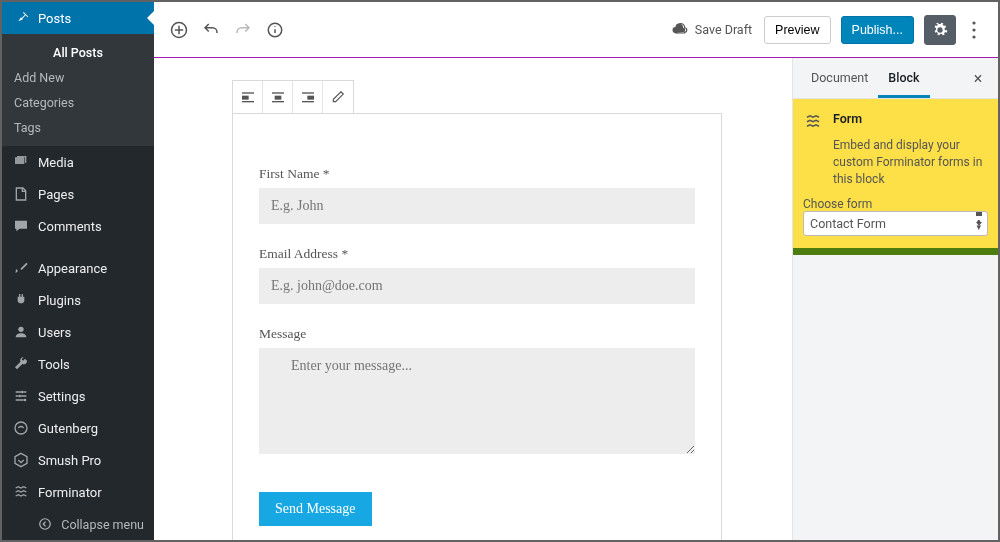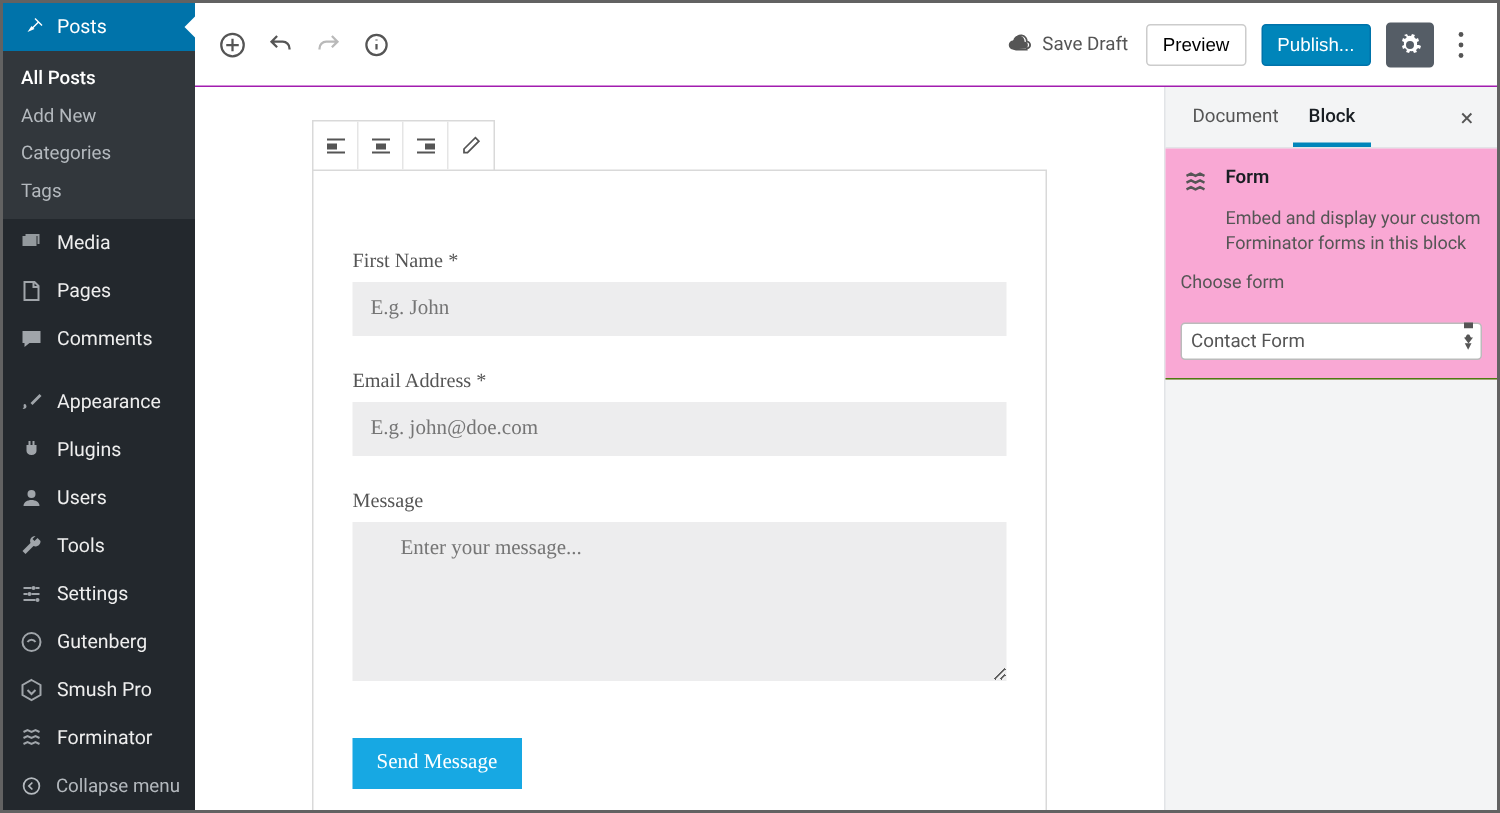--- a/index.html
+++ b/index.html
@@ -1,29 +1,29 @@
 <!DOCTYPE html>
 <html><head>
 <meta charset="utf-8">
 <style>
   * { box-sizing: border-box; margin: 0; padding: 0; }
   body { font-family: -apple-system, BlinkMacSystemFont, "Segoe UI", Roboto, sans-serif; font-size: 13px; color: #333; background: #fff; width: 1000px; height: 542px; overflow: hidden; border: 2px solid #626262; }
   
   .layout { display: flex; height: 100%; }
   
   
-  .sidebar { width: 128px; background: #23282d; color: #eee; flex-shrink: 0; font-size: 13px; overflow-y: auto; }
+  .sidebar { width: 152px; background: #23282d; color: #eee; flex-shrink: 0; font-size: 13px; overflow-y: auto; }
   .sb-item { display: flex; align-items: center; gap: 8px; padding: 7px 10px; color: #eee; cursor: pointer; position: relative; }
   .sb-item.active { background: #0073aa; color: #fff; }
   .sb-item.active::after { content: ""; position: absolute; right: -1px; top: 50%; transform: translateY(-50%); border: 8px solid transparent; border-right-color: #fff; }
   .sb-item .ic { width: 18px; height: 18px; display: flex; align-items: center; justify-content: center; color: #a0a5aa; }
   .sb-item.active .ic { color: #fff; }
   .sb-sub { background: #32373c; padding: 6px 0; }
   .sb-sub .sub-item { padding: 5px 12px; color: #b4b9be; cursor: pointer; font-size: 12.5px; }
-  .sb-sub .sub-item.active { color: #fff; font-weight: 500; }
+  .sb-sub .sub-item.active { color: #fff; font-weight: 500; text-align: center; }
   .sb-collapse { display: flex; align-items: center; gap: 8px; padding: 8px 10px; color: #b4b9be; cursor: pointer; font-size: 12.5px; justify-content: flex-end; }
   .sb-collapse .ic { width: 16px; height: 16px; display:flex; align-items:center; justify-content:center;}
   
   
   .main { flex: 1; display: flex; flex-direction: column; min-width: 0; }
   
   
   .topbar { height: 56px; border-bottom: 1px solid #a21caf; display: flex; align-items: center; padding: 0 10px; gap: 4px; }
   .topbar .tb-left { display: flex; align-items: center; gap: 2px; }
   .tb-btn { width: 30px; height: 30px; display: flex; align-items: center; justify-content: center; border-radius: 3px; cursor: pointer; color: #555; }
@@ -45,31 +45,31 @@
   
   .form-block { border: 1px solid #d9d9d9; padding: 52px 26px 40px; width: 490px; margin-top: -1px; background:#fff; }
   .field { margin-bottom: 22px; font-family: Georgia, serif; }
   .field-label { font-size: 13.5px; color: #555; margin-bottom: 6px; font-family: Georgia, serif; }
   .field-label .req { color: #555; }
   .field input, .field textarea { width: 100%; border: none; background: #ededee; padding: 10px 12px; font-size: 14px; font-family: Georgia, serif; color: #888; }
   .field textarea { height: 106px; resize: both; padding-left: 32px; }
   .submit-btn { background: #17a8e3; color: #fff; border: none; padding: 9px 16px; font-size: 14px; font-family: Georgia, serif; cursor: pointer; margin-top: 12px; }
   
   
-  .inspector { width: 222px; border-left: 1px solid #e2e4e7; background: #f3f4f5; display:flex; flex-direction:column; flex-shrink:0; }
+  .inspector { width: 206px; border-left: 1px solid #e2e4e7; background: #f3f4f5; display:flex; flex-direction:column; flex-shrink:0; }
   .insp-tabs { display:flex; align-items:center; border-bottom:1px solid #e2e4e7; padding: 0 8px; }
   .insp-tab { padding: 12px 10px 10px; font-size: 12.5px; color:#555; cursor:pointer; border-bottom: 3px solid transparent; }
   .insp-tab.active { color:#191e23; border-bottom-color:#0085ba; font-weight:500;}
   .insp-close { margin-left:auto; width:24px; height:24px; display:flex; align-items:center; justify-content:center; cursor:pointer; color:#555; font-size:16px;}
-  .insp-body { padding: 12px 10px; background:#f9a8d4; border-bottom:1px solid #4d7c0f; font-size:12.5px; color:#555; }
+  .insp-body { padding: 12px 10px; background:#fde047; border-bottom:7px solid #4d7c0f; font-size:12.5px; color:#555; }
   .insp-head { display:flex; gap:10px; margin-bottom:6px;}
   .insp-head .ihic { width:20px; height:20px; display:flex; align-items:center; justify-content:center; color:#555; flex-shrink:0;}
   .insp-title { font-weight:600; color:#191e23; margin-bottom:2px;}
   .insp-desc { font-size:12px; line-height:1.4; margin-left:30px;}
-  .insp-label { margin-top:10px; margin-bottom:20px; font-size:12px;}
+  .insp-label { margin-top:10px; margin-bottom:0; font-size:12px;}
   .insp-select { width:100%; border:1px solid #bbb; background:#fff; padding:4px 6px; font-size:12.5px; border-radius:3px; position:relative; }
   .insp-select-wrap { position:relative; }
   .insp-select-wrap::after { content:""; position:absolute; right:6px; top:50%; transform:translateY(-50%); width:0; height:0; border-left:3px solid transparent; border-right:3px solid transparent; border-top:4px solid #555; box-shadow: 0 -6px 0 -0px #fff, 0 -10px 0 0 #555;}
   .caret-ud { position:absolute; right:6px; top:5px; font-size:9px; line-height:7px; color:#555;}
   
   svg { display:block; }
 </style>
 </head>
 <body>
 

